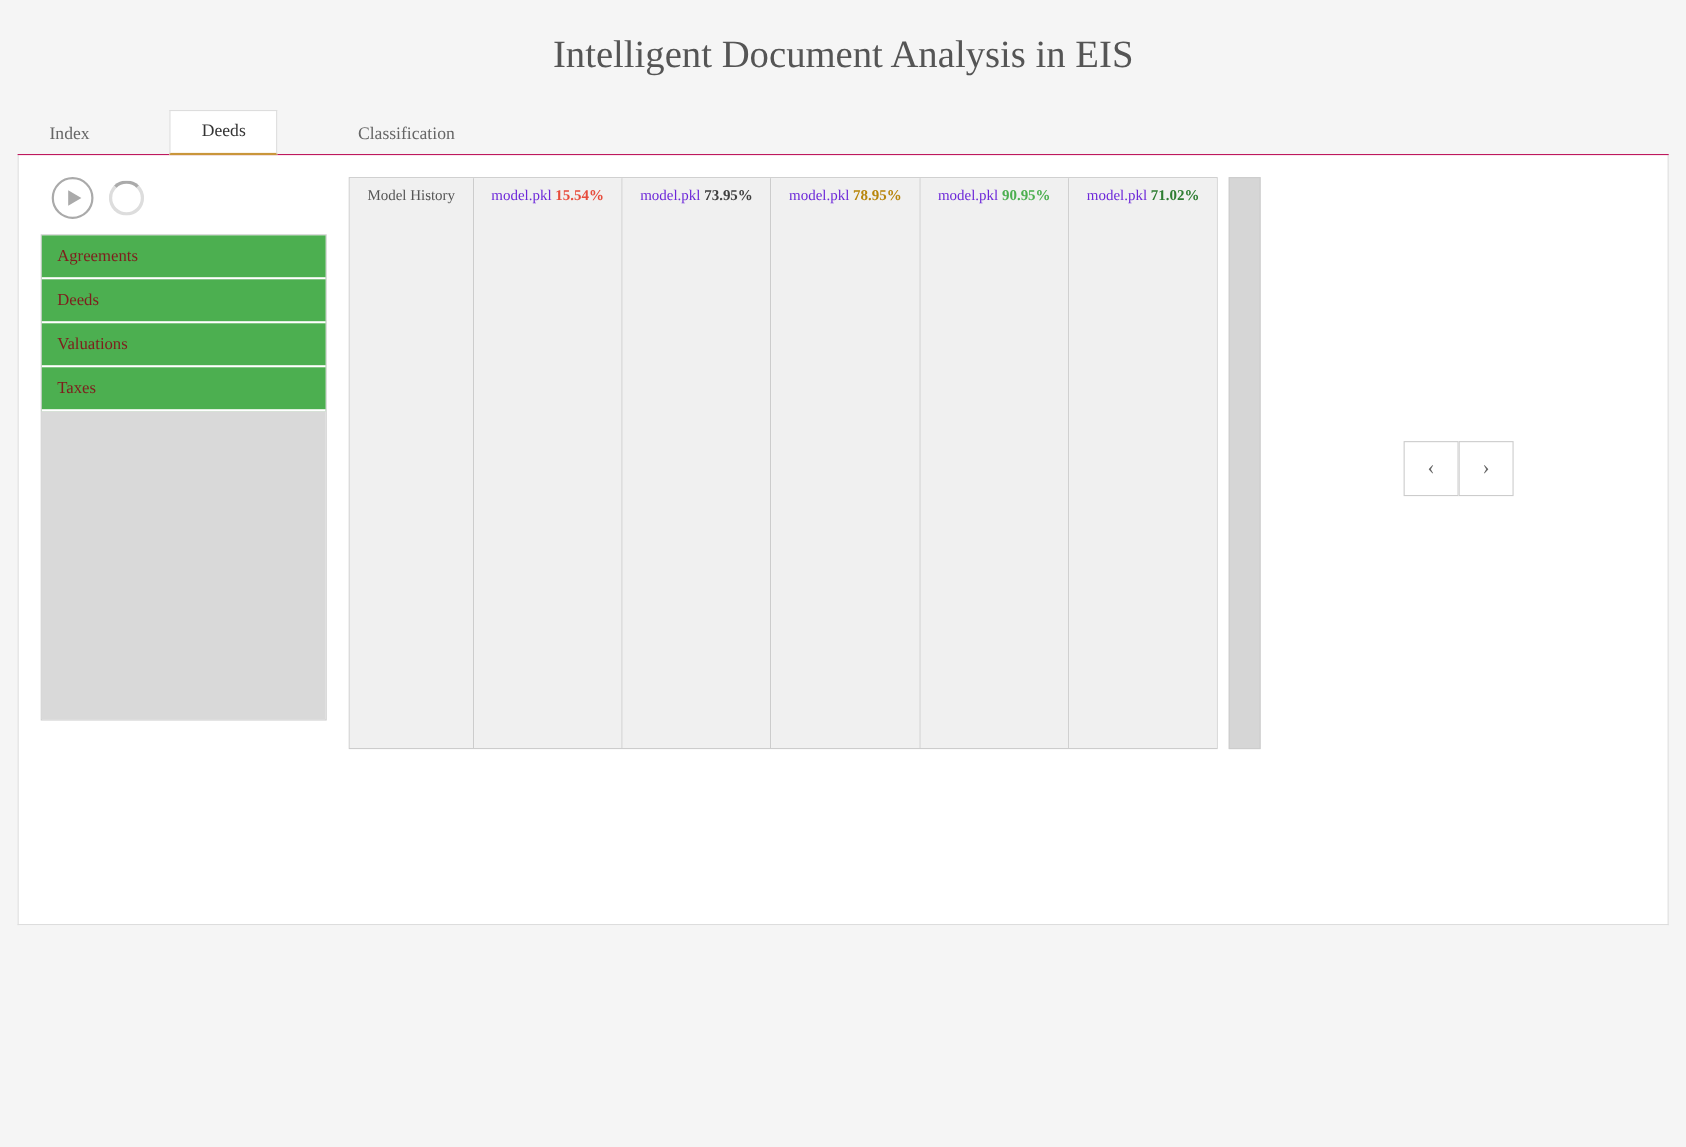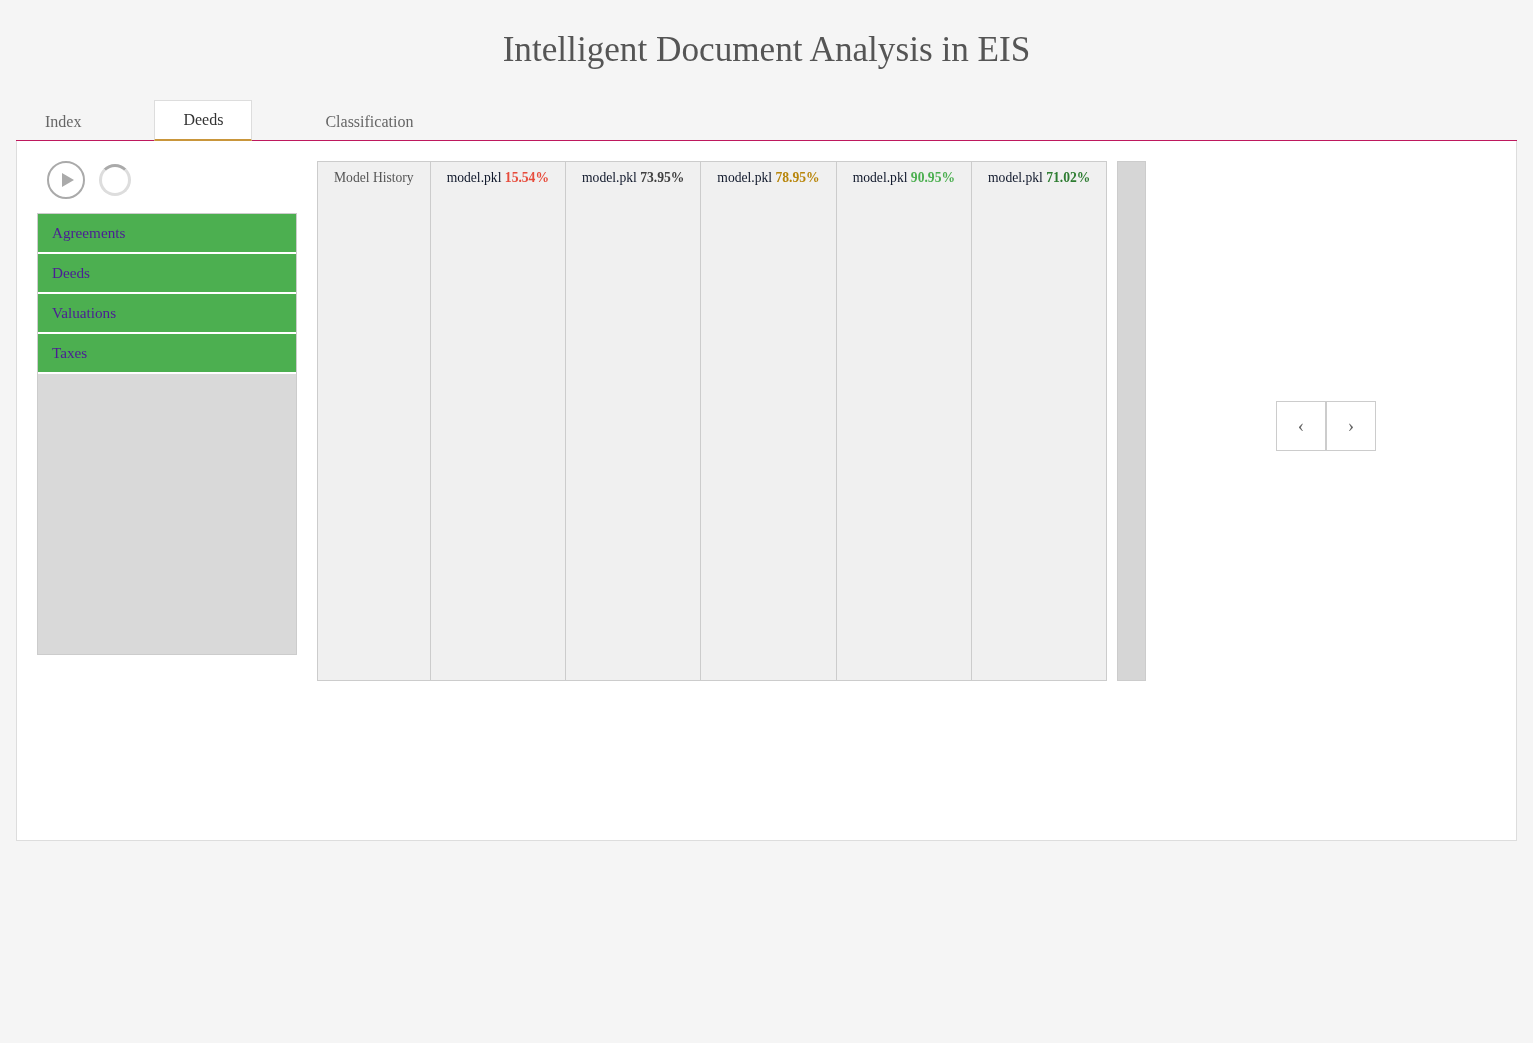--- a/index.html
+++ b/index.html
@@ -122,21 +122,21 @@
     }
 
     .category-list {
       display: flex;
       flex-direction: column;
       border: 1px solid #ccc;
     }
 
     .category-item {
       background: #4caf50;
-      color: #4c1d95;
+      color: #7f1d1d;
       padding: 10px 14px;
       font-size: 0.95rem;
       cursor: pointer;
       border-bottom: 2px solid #fff;
       user-select: none;
     }
 
     .category-item:last-child {
       border-bottom: none;
     }
@@ -178,21 +178,21 @@
       color: #555;
       font-weight: 500;
     }
 
     .model-tab .percent-red { color: #e74c3c; font-weight: bold; }
     .model-tab .percent-orange { color: #404040; font-weight: bold; }
     .model-tab .percent-yellow { color: #b8860b; font-weight: bold; }
     .model-tab .percent-olive { color: #4caf50; font-weight: bold; }
     .model-tab .percent-green { color: #2e7d32; font-weight: bold; }
 
-    .model-tab .pkl-text { color: #0f172a; }
+    .model-tab .pkl-text { color: #6d28d9; }
 
     .content-area {
       background: #d6d6d6;
       flex: 1;
       min-height: 520px;
       border: 1px solid #ccc;
     }
 
     
     .nav-arrows {

